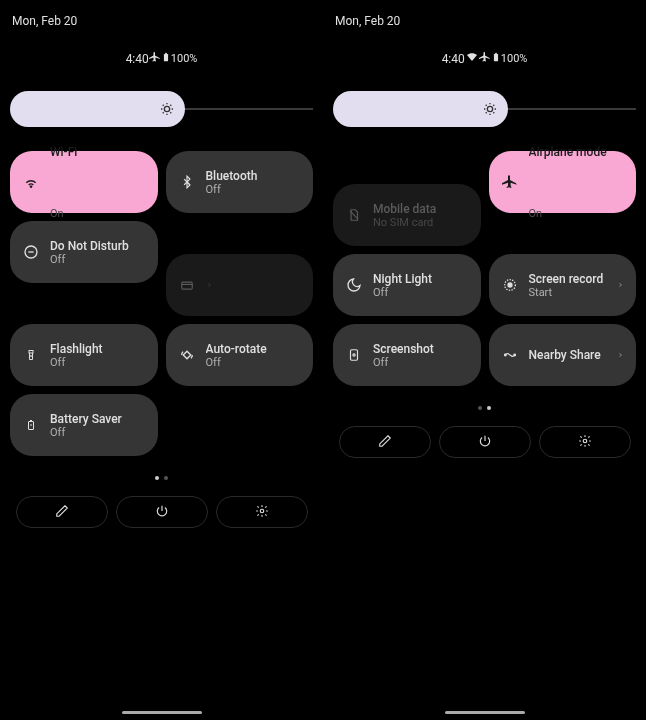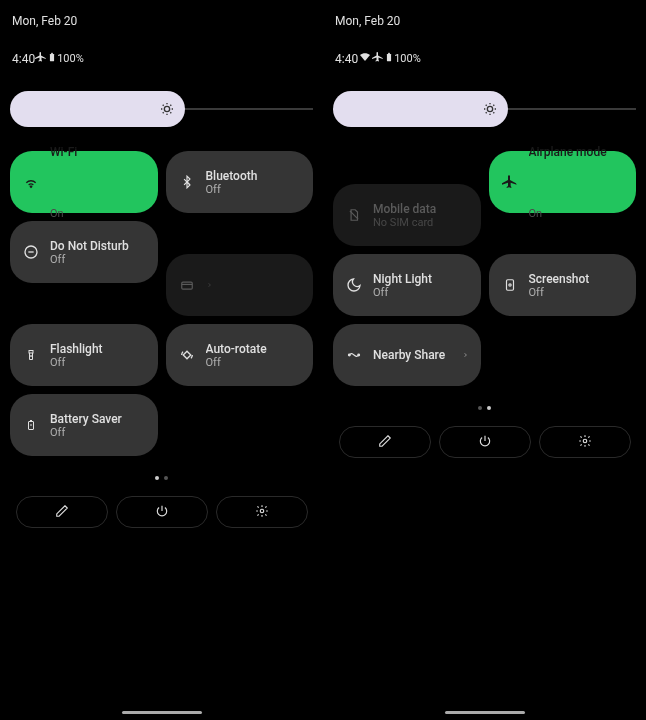--- a/index.html
+++ b/index.html
@@ -18,21 +18,21 @@
       padding: 10px 10px 0 10px;
       position: relative;
     }
     .date {
       font-size: 12px;
       color: #e0e0e0;
       padding: 4px 0 0 2px;
     }
     .status-row {
       display: flex;
-      justify-content: flex-start;
+      justify-content: center;
       align-items: center;
       margin-top: 22px;
       padding: 0 2px;
     }
     .time {
       font-size: 12px;
       color: #e0e0e0;
     }
     .status-icons {
       display: flex;
@@ -82,21 +82,21 @@
     .tile {
       height: 62px;
       border-radius: 22px;
       display: flex;
       align-items: center;
       padding: 0 12px;
       gap: 10px;
       position: relative;
     }
     .tile-on {
-      background: #22c55e;
+      background: #f9a8d4;
       color: #1a1a1a;
     }
     .tile-off {
       background: #353535;
       color: #e0e0e0;
     }
     .tile-disabled {
       background: #1a1a1a;
       color: #5a5a5a;
       margin-top: 33px;
@@ -367,20 +367,35 @@
             <path d="M21 12.8A9 9 0 1 1 11.2 3a7 7 0 0 0 9.8 9.8z"></path>
           </svg>
         </div>
         <div class="tile-text">
           <div class="tile-title">Night Light</div>
           <div class="tile-sub">Off</div>
         </div>
       </div>
       <div class="tile tile-off">
         <div class="tile-icon">
+          <svg width="16" height="16" viewBox="0 0 24 24" fill="none" stroke="currentColor" stroke-width="2">
+            <circle cx="12" cy="12" r="8" stroke-dasharray="2 2"></circle>
+            <circle cx="12" cy="12" r="3" fill="currentColor"></circle>
+          </svg>
+        </div>
+        <div class="tile-text">
+          <div class="tile-title">Screen record</div>
+          <div class="tile-sub">Start</div>
+        </div>
+        <div class="tile-chevron"><svg width="7" height="12" viewBox="0 0 24 24" fill="none" stroke="currentColor" stroke-width="3">
+            <path d="M9 6l6 6-6 6"></path>
+          </svg></div>
+      </div>
+      <div class="tile tile-off">
+        <div class="tile-icon">
           <svg width="14" height="16" viewBox="0 0 24 24" fill="none" stroke="currentColor" stroke-width="2">
             <rect x="6" y="3" width="12" height="18" rx="2"></rect>
             <circle cx="12" cy="12" r="2"></circle>
           </svg>
         </div>
         <div class="tile-text">
           <div class="tile-title">Screenshot</div>
           <div class="tile-sub">Off</div>
         </div>
       </div>

